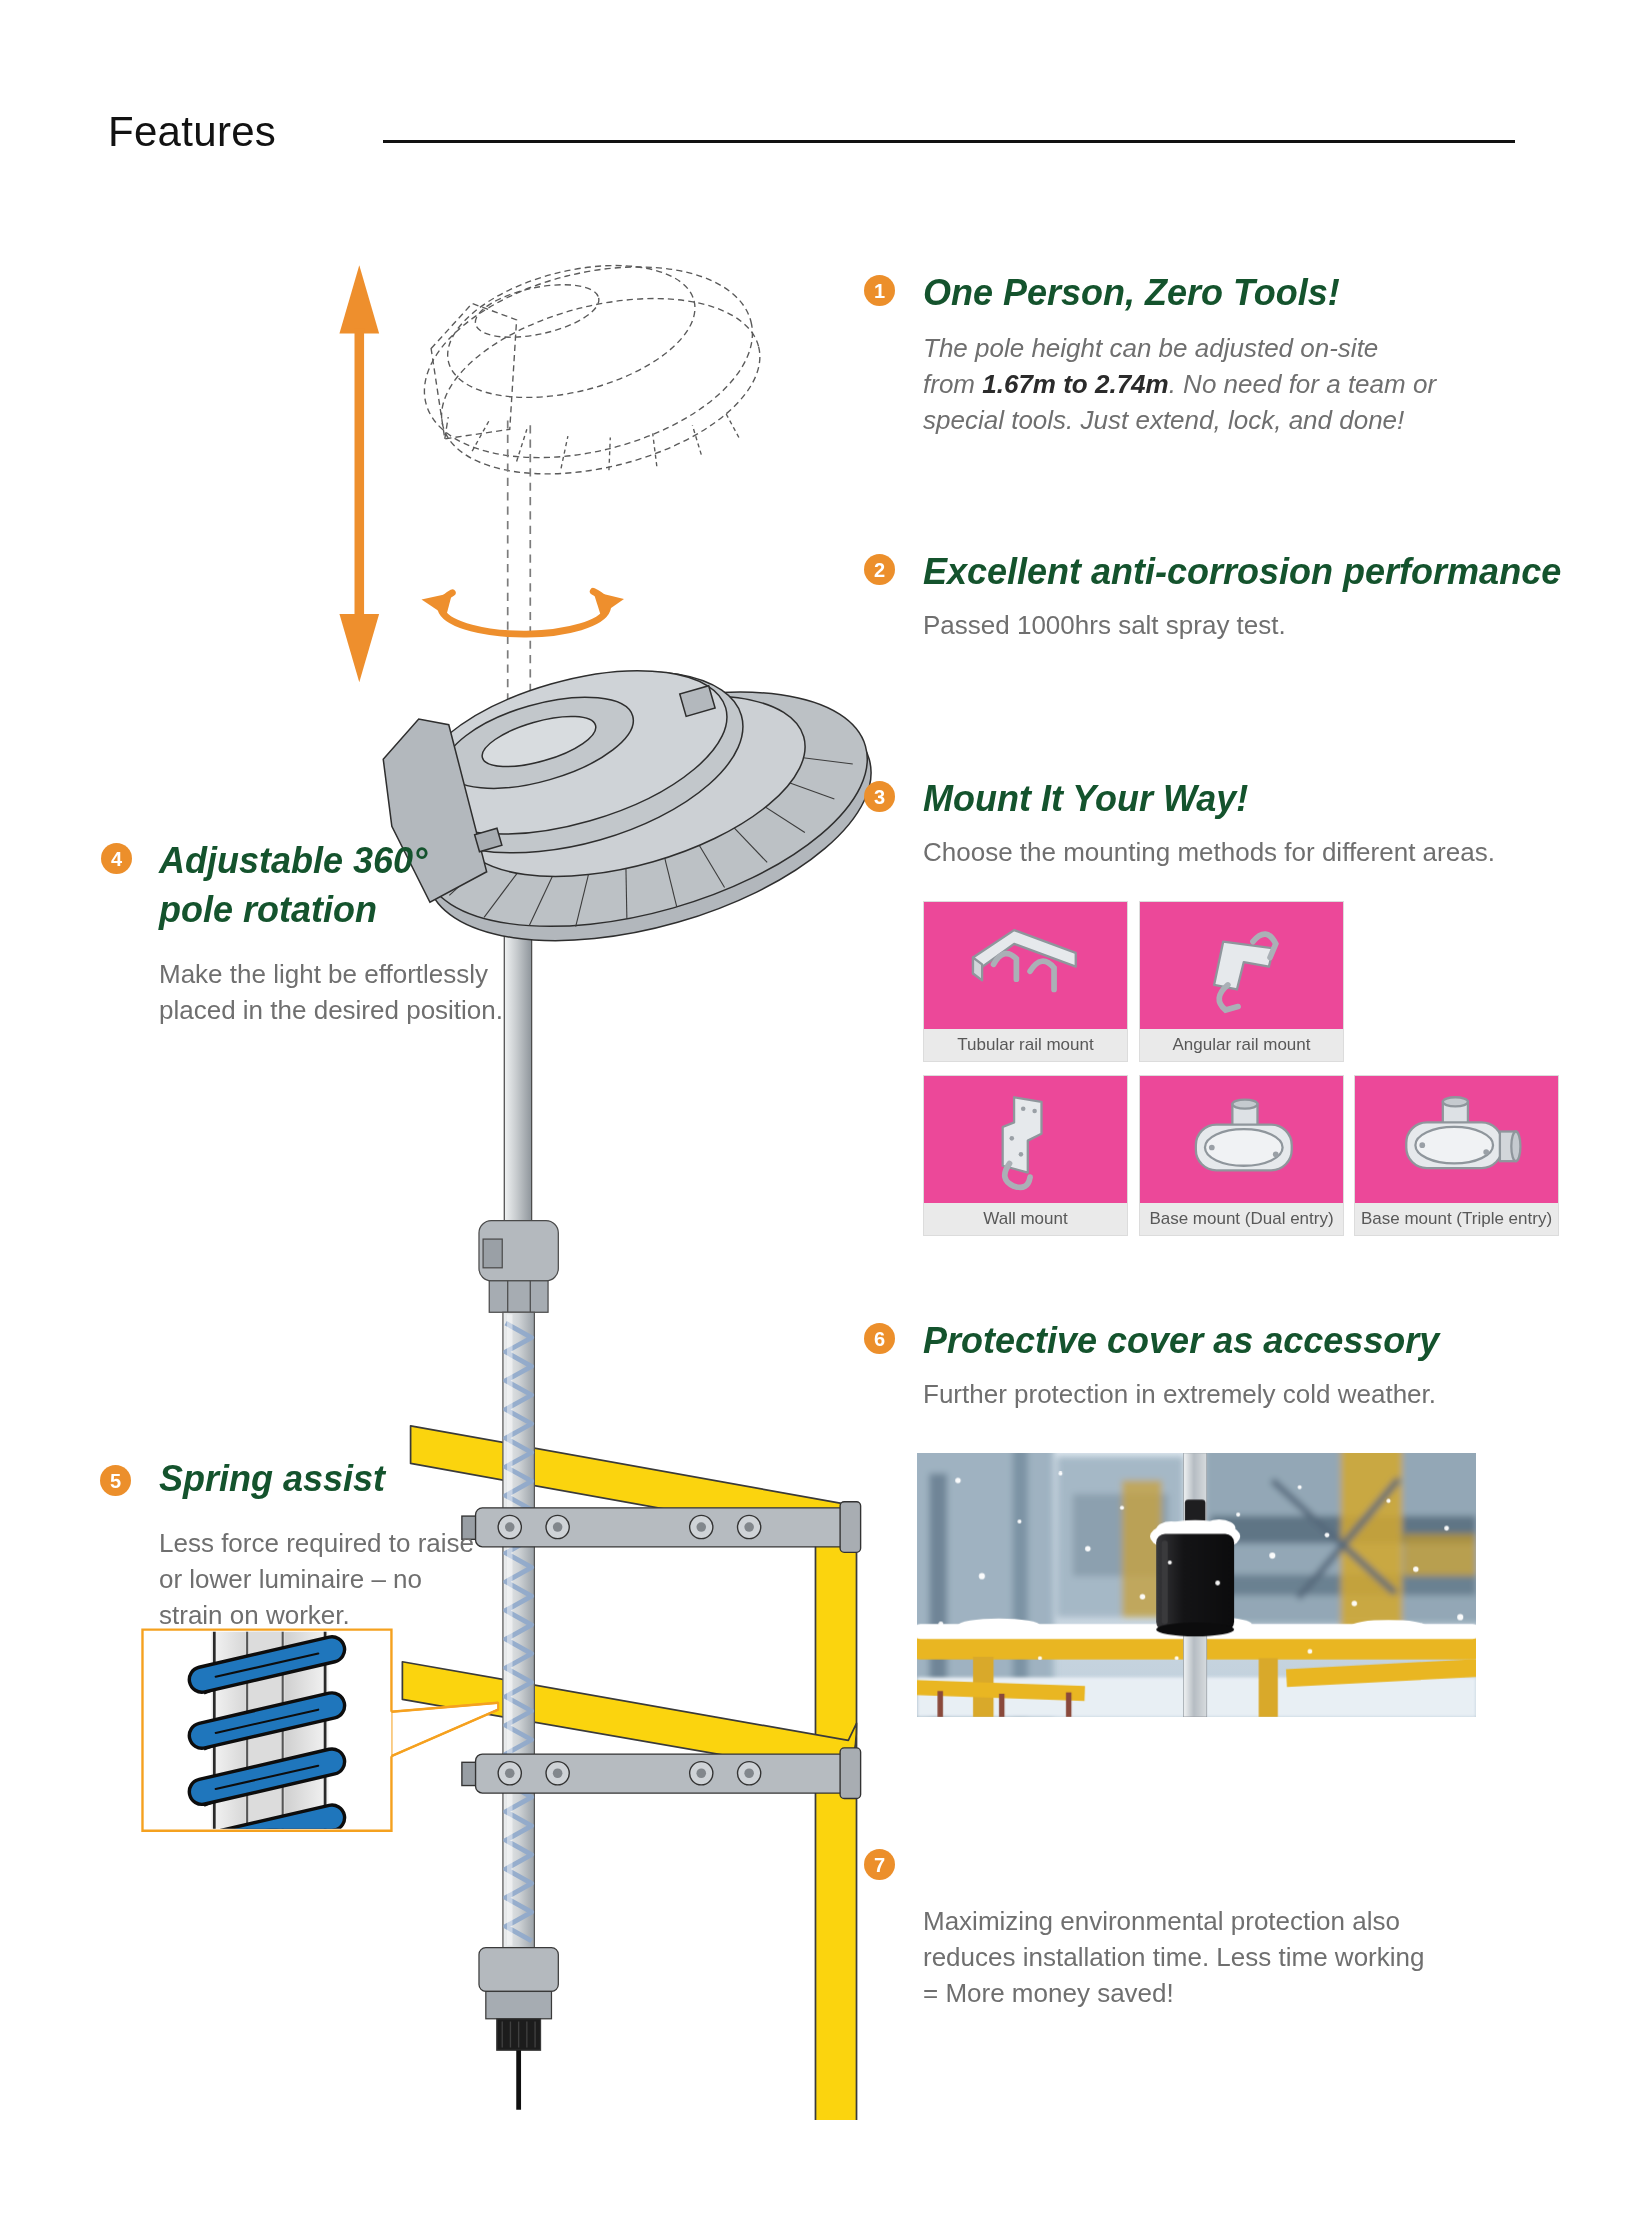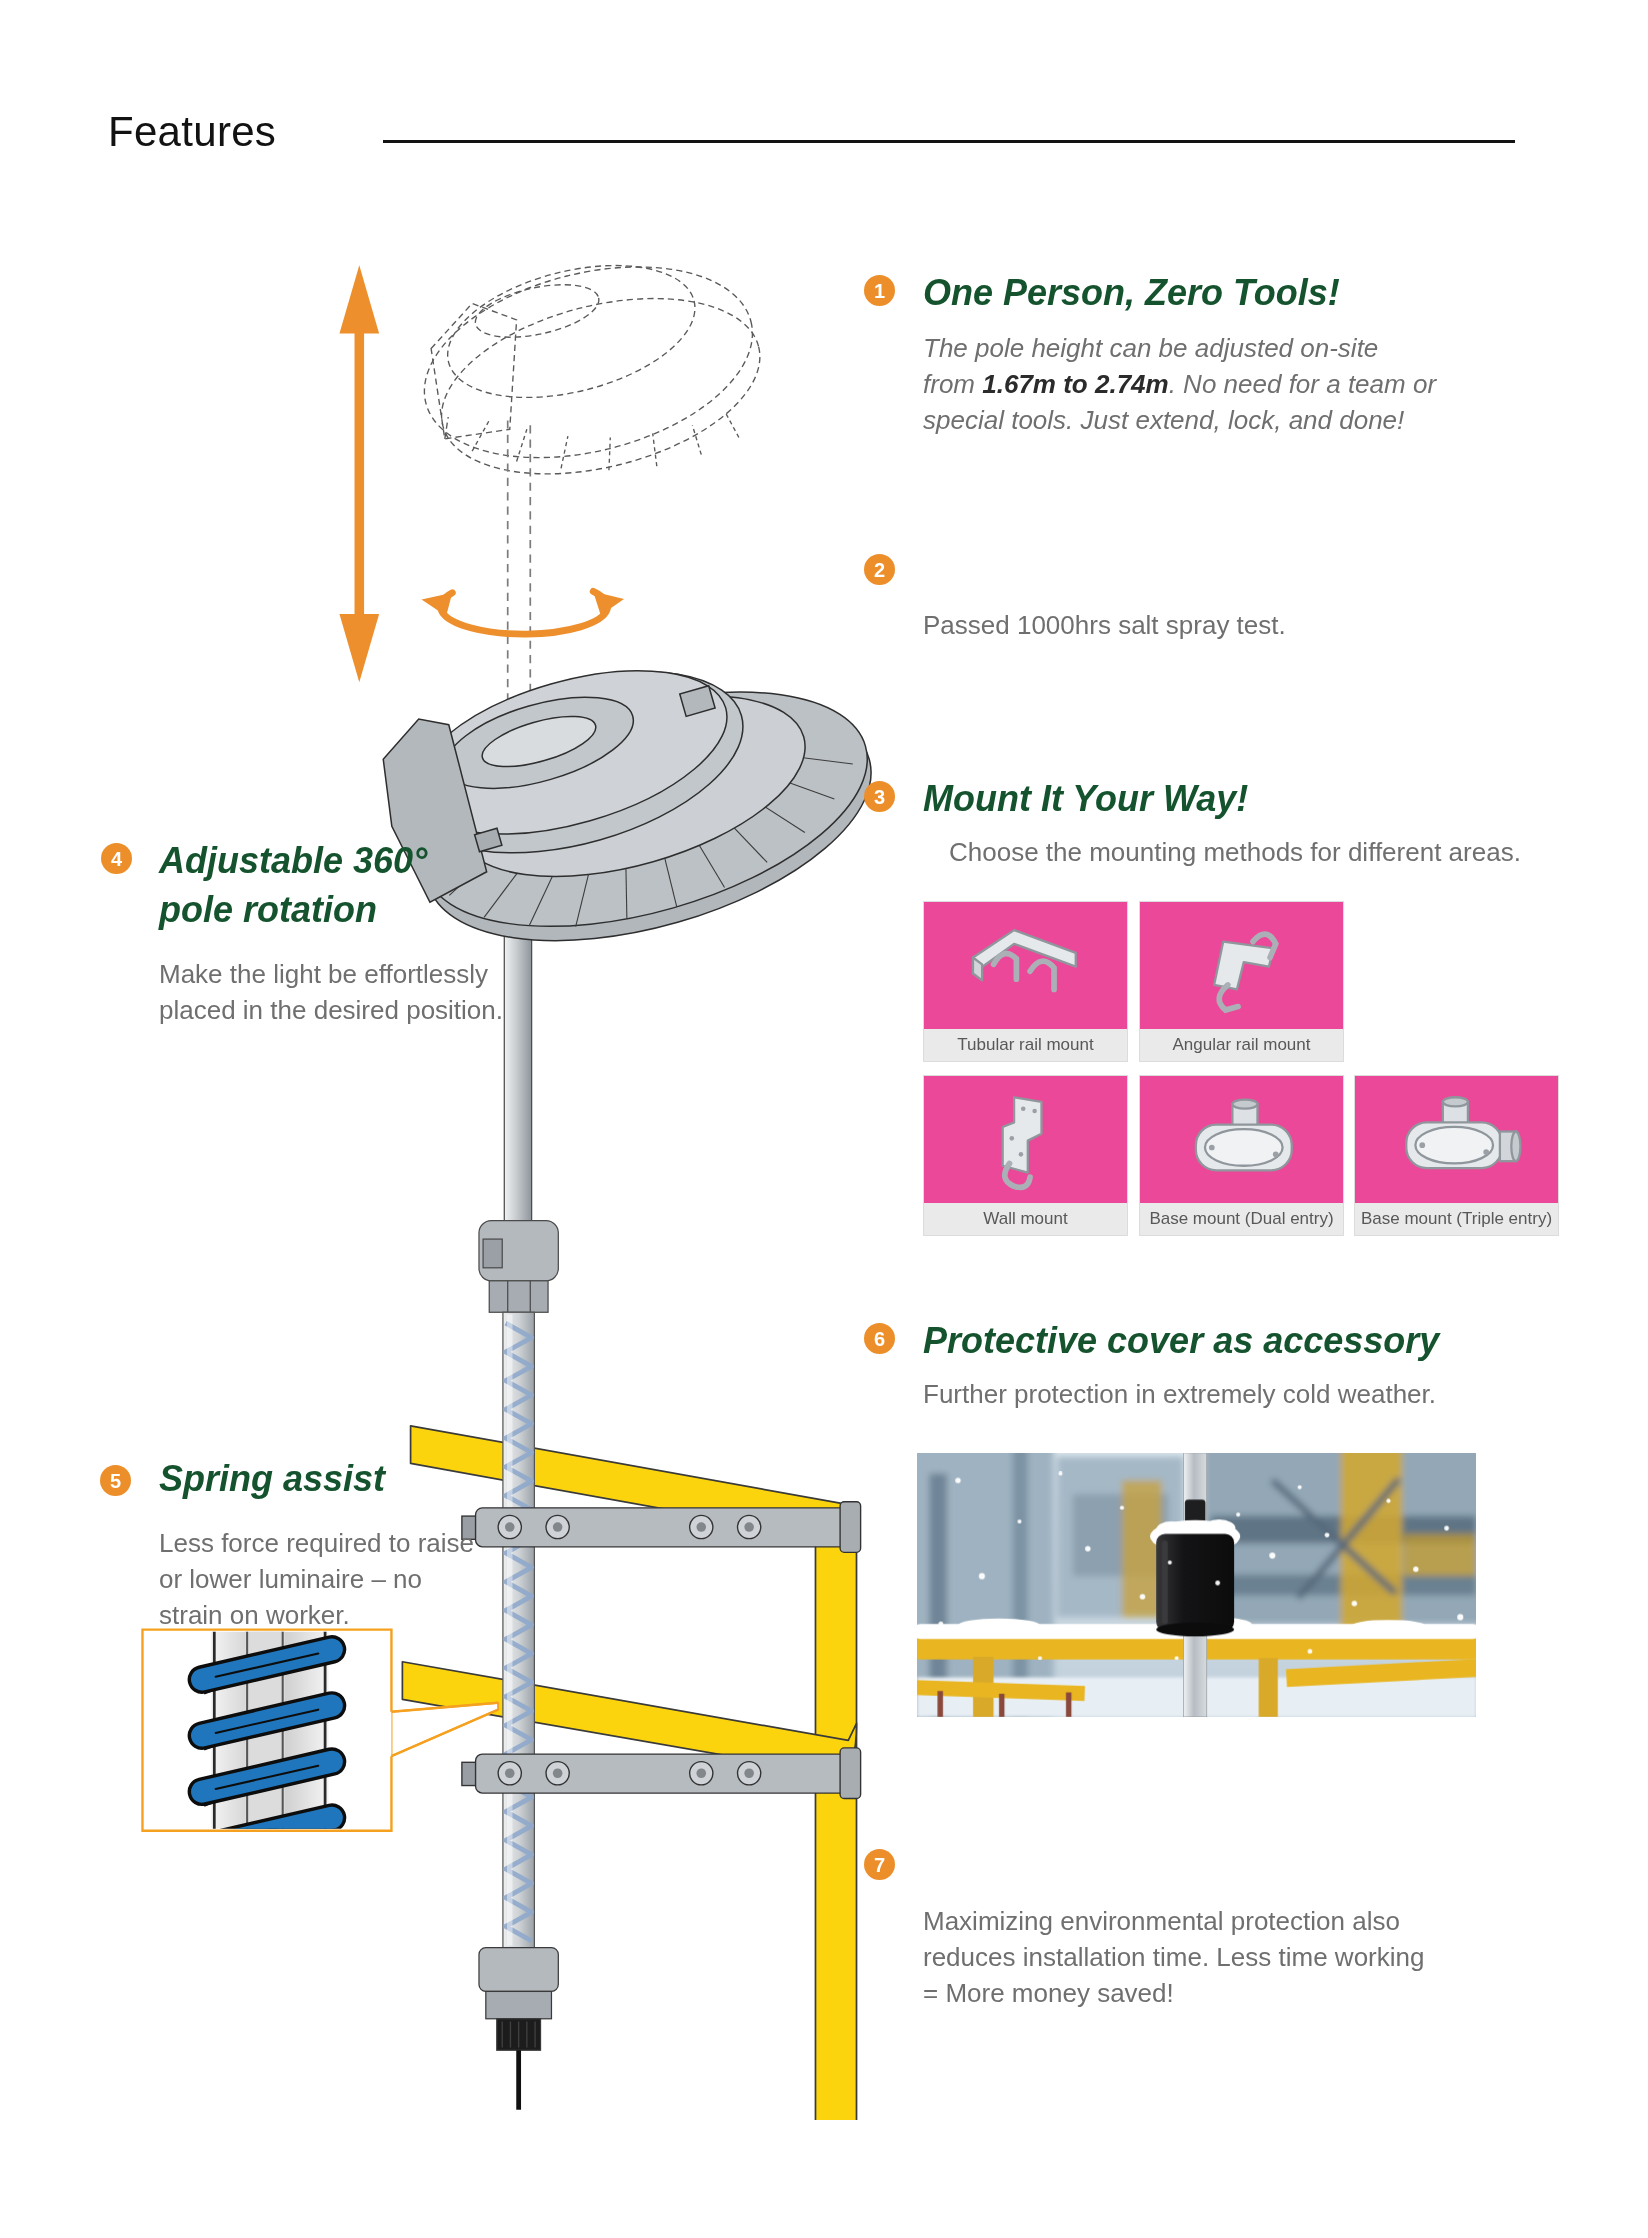--- a/index.html
+++ b/index.html
@@ -270,25 +270,26 @@
 
   <div class="abs badge" style="left:864px;top:275px;">1</div>
   <div class="abs feat-title" style="left:923px;top:272px;">One Person, Zero Tools!</div>
   <div class="abs feat-body" style="left:923px;top:330px;font-style:italic;">
     <div>The pole height can be adjusted on-site</div>
     <div><span>from </span><b>1.67m to 2.74m</b><span>. No need for a team or</span></div>
     <div>special tools. Just extend, lock, and done!</div>
   </div>
 
   <div class="abs badge" style="left:864px;top:554px;">2</div>
+  <div class="abs feat-title" style="left:923px;top:551px;">Excellent anti-corrosion performance</div>
   <div class="abs feat-body" style="left:923px;top:607px;">Passed 1000hrs salt spray test.</div>
 
   <div class="abs badge" style="left:864px;top:781px;">3</div>
   <div class="abs feat-title" style="left:923px;top:778px;">Mount It Your Way!</div>
-  <div class="abs feat-body" style="left:949px;top:834px;">Choose the mounting methods for different areas.</div>
+  <div class="abs feat-body" style="left:923px;top:834px;">Choose the mounting methods for different areas.</div>
 
   <div class="mount-cell" style="left:923px;top:901px;">
     <div class="mount-img">
       <svg viewBox="0 0 120 90">
         <g fill="#e6e9ec" stroke="#8f969c" stroke-width="2" stroke-linejoin="round">
           <path d="M14 38 L50 14 L104 34 L104 46 L50 26 L14 52 Z"></path>
           <path d="M14 38 L14 52 L22 58 L22 44 Z" fill="#d2d6da"></path>
         </g>
         <g fill="none" stroke="#aab0b6" stroke-width="5" stroke-linecap="round">
           <path d="M32 44 q9 -16 20 -5 v18"></path>

